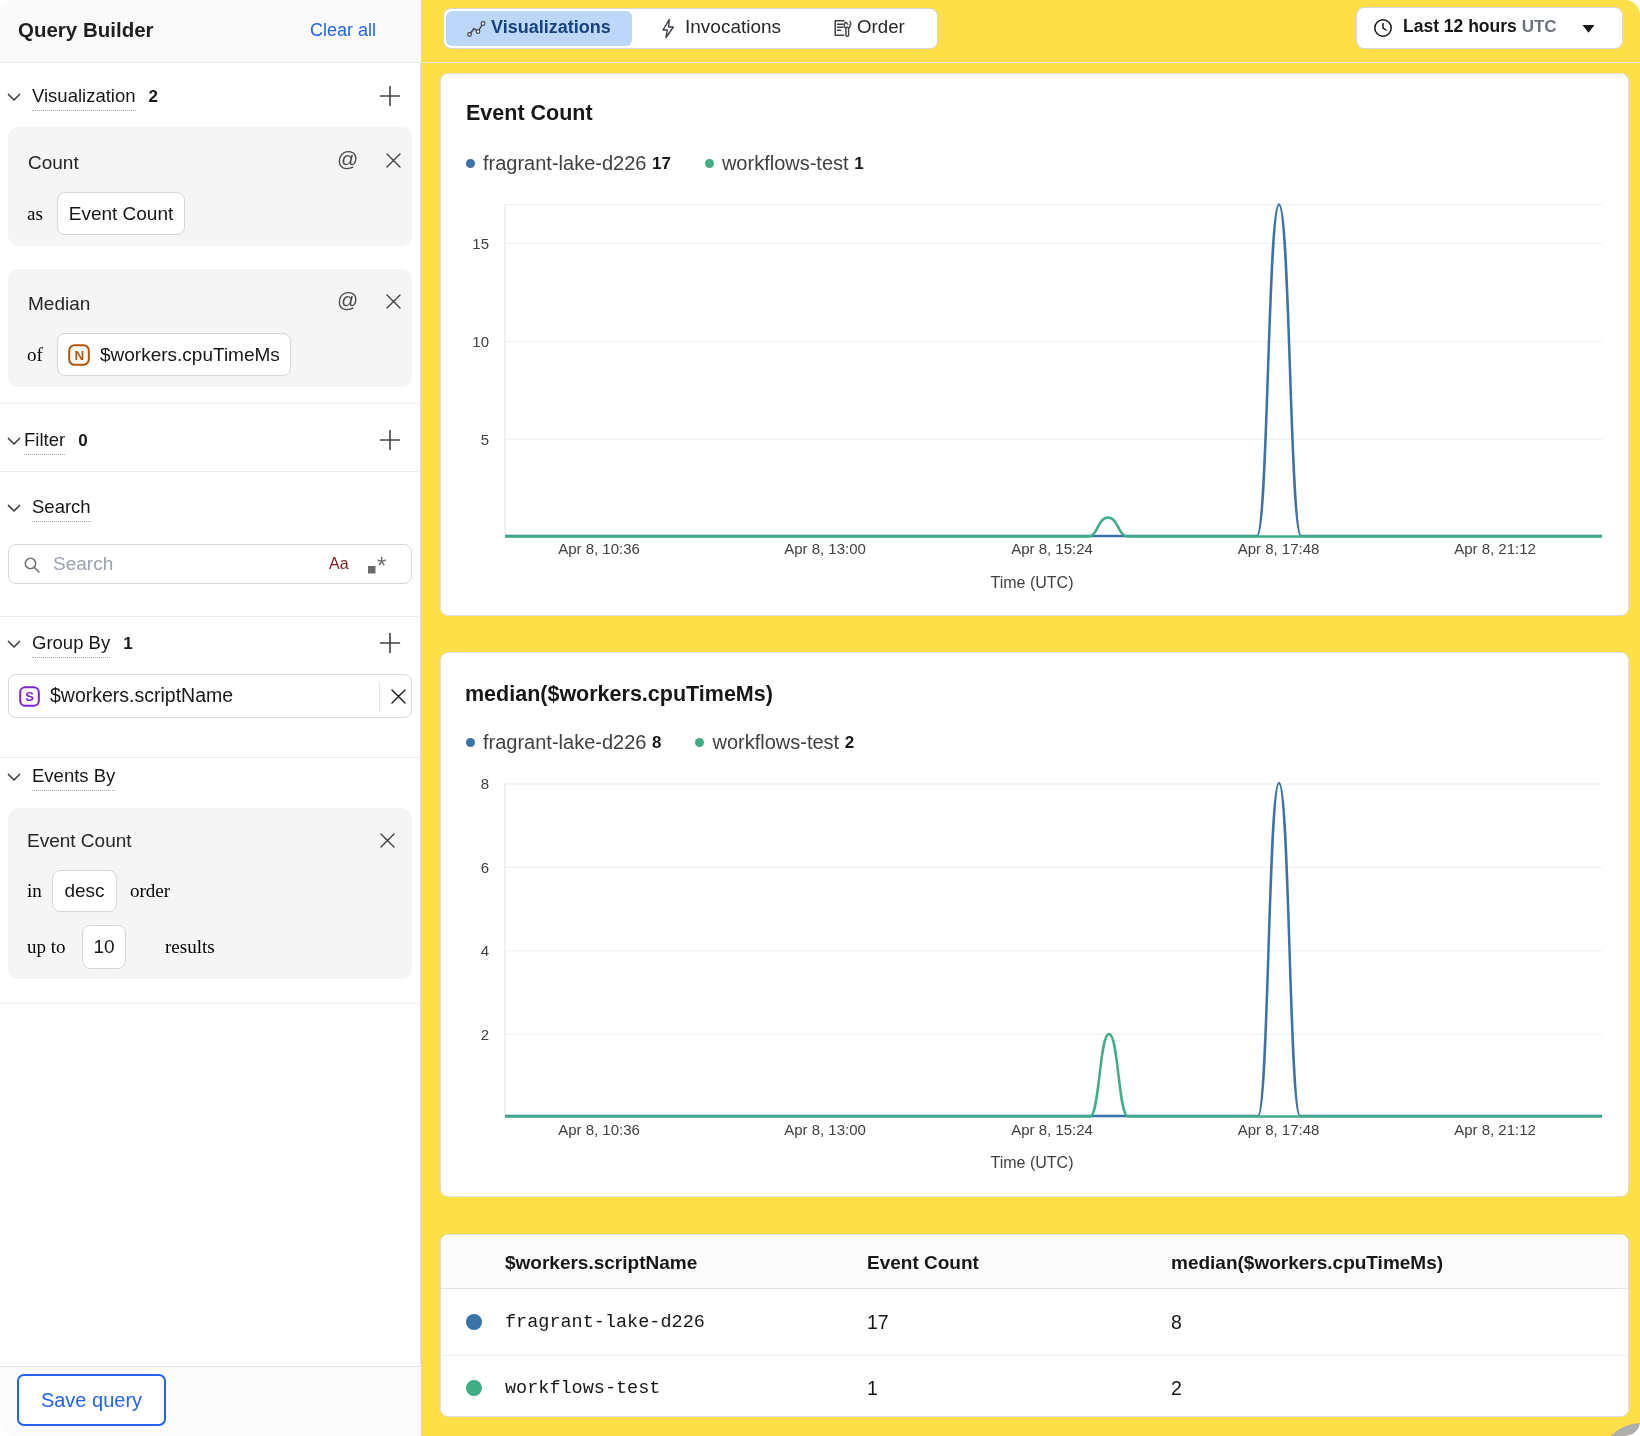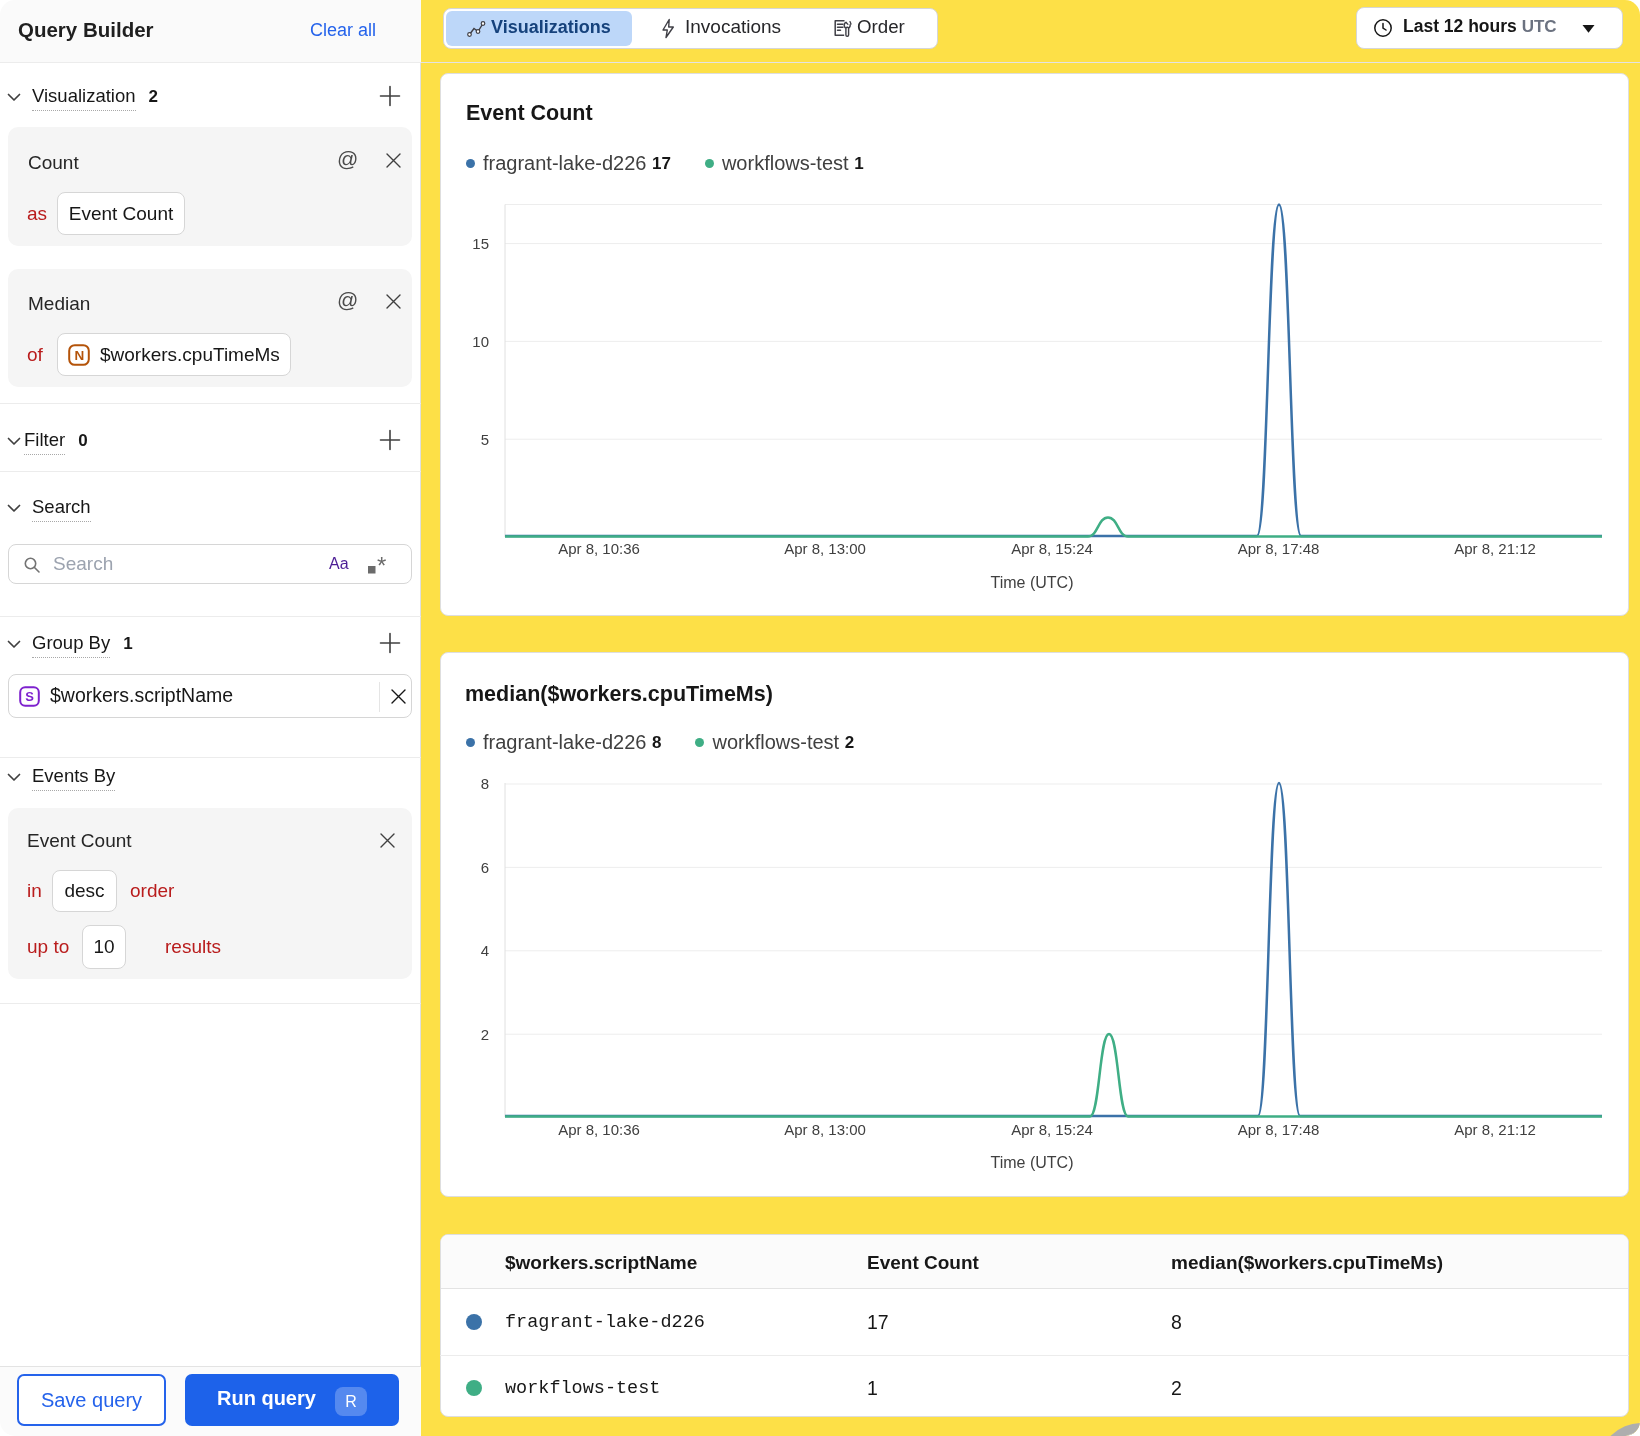--- a/index.html
+++ b/index.html
@@ -9,21 +9,21 @@
   .abs { position:absolute; }
   
   #sidebar { position:absolute; left:0; top:0; width:421px; height:1436px; background:#fff; border-right:1.5px solid #e0e0e0; }
   .sb-divider { position:absolute; left:0; width:421px; border-top:1.5px solid #ececec; }
   .sec-title { font-size:18.5px; font-weight:500; color:#171717; border-bottom:1.5px dotted #a8a8a8; padding-bottom:4px; }
   .sec-count { font-size:17px; font-weight:700; color:#171717; }
   .chev { position:absolute; width:14px; height:14px; }
   .plus { position:absolute; width:22px; height:22px; }
   .card { position:absolute; left:8px; width:404px; background:#f5f5f5; border-radius:10px; }
   .card-title { font-size:19px; font-weight:500; color:#262626; }
-  .glabel { font-size:19px; color:#b91c1c; }
+  .glabel { font-size:19px; color:#000000;font-family:Liberation Serif, serif; }
   .wbox { background:#fff; border:1.5px solid #d6d6d6; border-radius:8px; display:flex; align-items:center; justify-content:center; font-size:19px; color:#171717; }
   .aticon { font-size:21px; color:#4a4a4a; }
   .xicon { width:17px; height:17px; }
   
   #main { position:absolute; left:421px; top:0; width:1219px; height:1436px; background:#fde047; }
   #topbar-border { position:absolute; left:0; top:62px; width:1219px; border-top:1.5px solid #e3e3e3; }
   .mcard { position:absolute; background:#fff; border:1.5px solid #dedede; border-radius:8px; }
   .chart-title { position:absolute; font-size:21.5px; font-weight:700; color:#171717; }
   .legend { position:absolute; font-size:20px; color:#404040; display:flex; align-items:center; }
   .ldot { width:9px; height:9px; border-radius:50%; display:inline-block; margin-right:8px; }
@@ -88,21 +88,21 @@
     <svg class="chev" style="left:7px; top:501px;" viewBox="0 0 14 14">
         <path d="M1.5 4.5l5.5 5.5 5.5-5.5" fill="none" stroke="#404040" stroke-width="1.7" stroke-linecap="round" stroke-linejoin="round"></path>
       </svg>
     <div class="abs" style="left:32px; top:496px;"><span class="sec-title">Search</span></div>
     <div class="abs" style="left:8px; top:544px; width:404px; height:40px; background:#fff; border:1.5px solid #d6d6d6; border-radius:8px;">
       <svg class="abs" style="left:14px; top:11px;" width="18" height="18" viewBox="0 0 18 18">
           <circle cx="7.5" cy="7.5" r="5.2" fill="none" stroke="#737373" stroke-width="1.6"></circle>
           <path d="M11.5 11.5L16 16" stroke="#737373" stroke-width="1.6" stroke-linecap="round"></path>
         </svg>
       <div class="abs" style="left:44px; top:8px; font-size:19px; color:#9ca3af;">Search</div>
-      <div class="abs" style="left:320px; top:10px; font-size:16px; color:#4c1d95;">Aa</div>
+      <div class="abs" style="left:320px; top:10px; font-size:16px; color:#7f1d1d;">Aa</div>
       <svg class="abs" style="left:357px; top:7px;" width="30" height="26" viewBox="0 0 30 26">
           <rect x="2" y="14" width="7.5" height="7.5" fill="#6b6b6b"></rect>
           <text x="11" y="22" font-size="24" fill="#6b6b6b">*</text>
         </svg>
     </div>
 
     <div class="sb-divider" style="top:616px;"></div>
 
     <svg class="chev" style="left:7px; top:637px;" viewBox="0 0 14 14">
         <path d="M1.5 4.5l5.5 5.5 5.5-5.5" fill="none" stroke="#404040" stroke-width="1.7" stroke-linecap="round" stroke-linejoin="round"></path>
@@ -141,24 +141,20 @@
       <div class="abs glabel" style="left:122px; top:72px;">order</div>
       <div class="abs glabel" style="left:19px; top:128px;">up to</div>
       <div class="wbox abs" style="left:74px; top:117px; width:44px; height:44px;">10</div>
       <div class="abs glabel" style="left:129px; top:128px;margin-left:28px;">results</div>
     </div>
 
     <div class="sb-divider" style="top:1003px;"></div>
 
     <div class="abs" style="left:0; top:1366px; width:421px; height:70px; background:#fbfbfb; border-top:1.5px solid #e3e3e3;"></div>
     <div class="abs" style="left:17px; top:1374px; width:149px; height:52px; background:#fff; border:2px solid #2563eb; border-radius:7px; display:flex; align-items:center; justify-content:center; font-size:20px; color:#2563eb;">Save query</div>
-    <div class="abs" style="left:185px; top:1374px; width:214px; height:52px; background:#1d62ea; border-radius:7px;">
-      <span class="abs" style="left:32px; top:13px; font-size:20px; font-weight:600; color:#fff;">Run query</span>
-      <span class="abs" style="left:150px; top:13px; width:32px; height:29px; background:rgba(255,255,255,0.25); border-radius:8px; display:flex; align-items:center; justify-content:center; font-size:16px; color:#fff;">R</span>
-    </div>
   </div>
 
   <div id="main">
     <div id="topbar-border"></div>
 
     <div class="abs" style="left:22px; top:8px; width:495px; height:41px; background:#fff; border:1.5px solid #d6d6d6; border-radius:8px;"></div>
     <div class="abs" style="left:25px; top:11px; width:186px; height:35px; background:#bdd7f9; border-radius:6px;"></div>
     <svg class="abs" style="left:46px; top:19px;" width="19" height="19" viewBox="0 0 19 19">
         <path d="M2.5 15.5l4.5-6 4 3 5-8" fill="none" stroke="#3f3f46" stroke-width="1.4"></path>
         <circle cx="2.5" cy="15.5" r="1.8" fill="#fff" stroke="#3f3f46" stroke-width="1.2"></circle>

